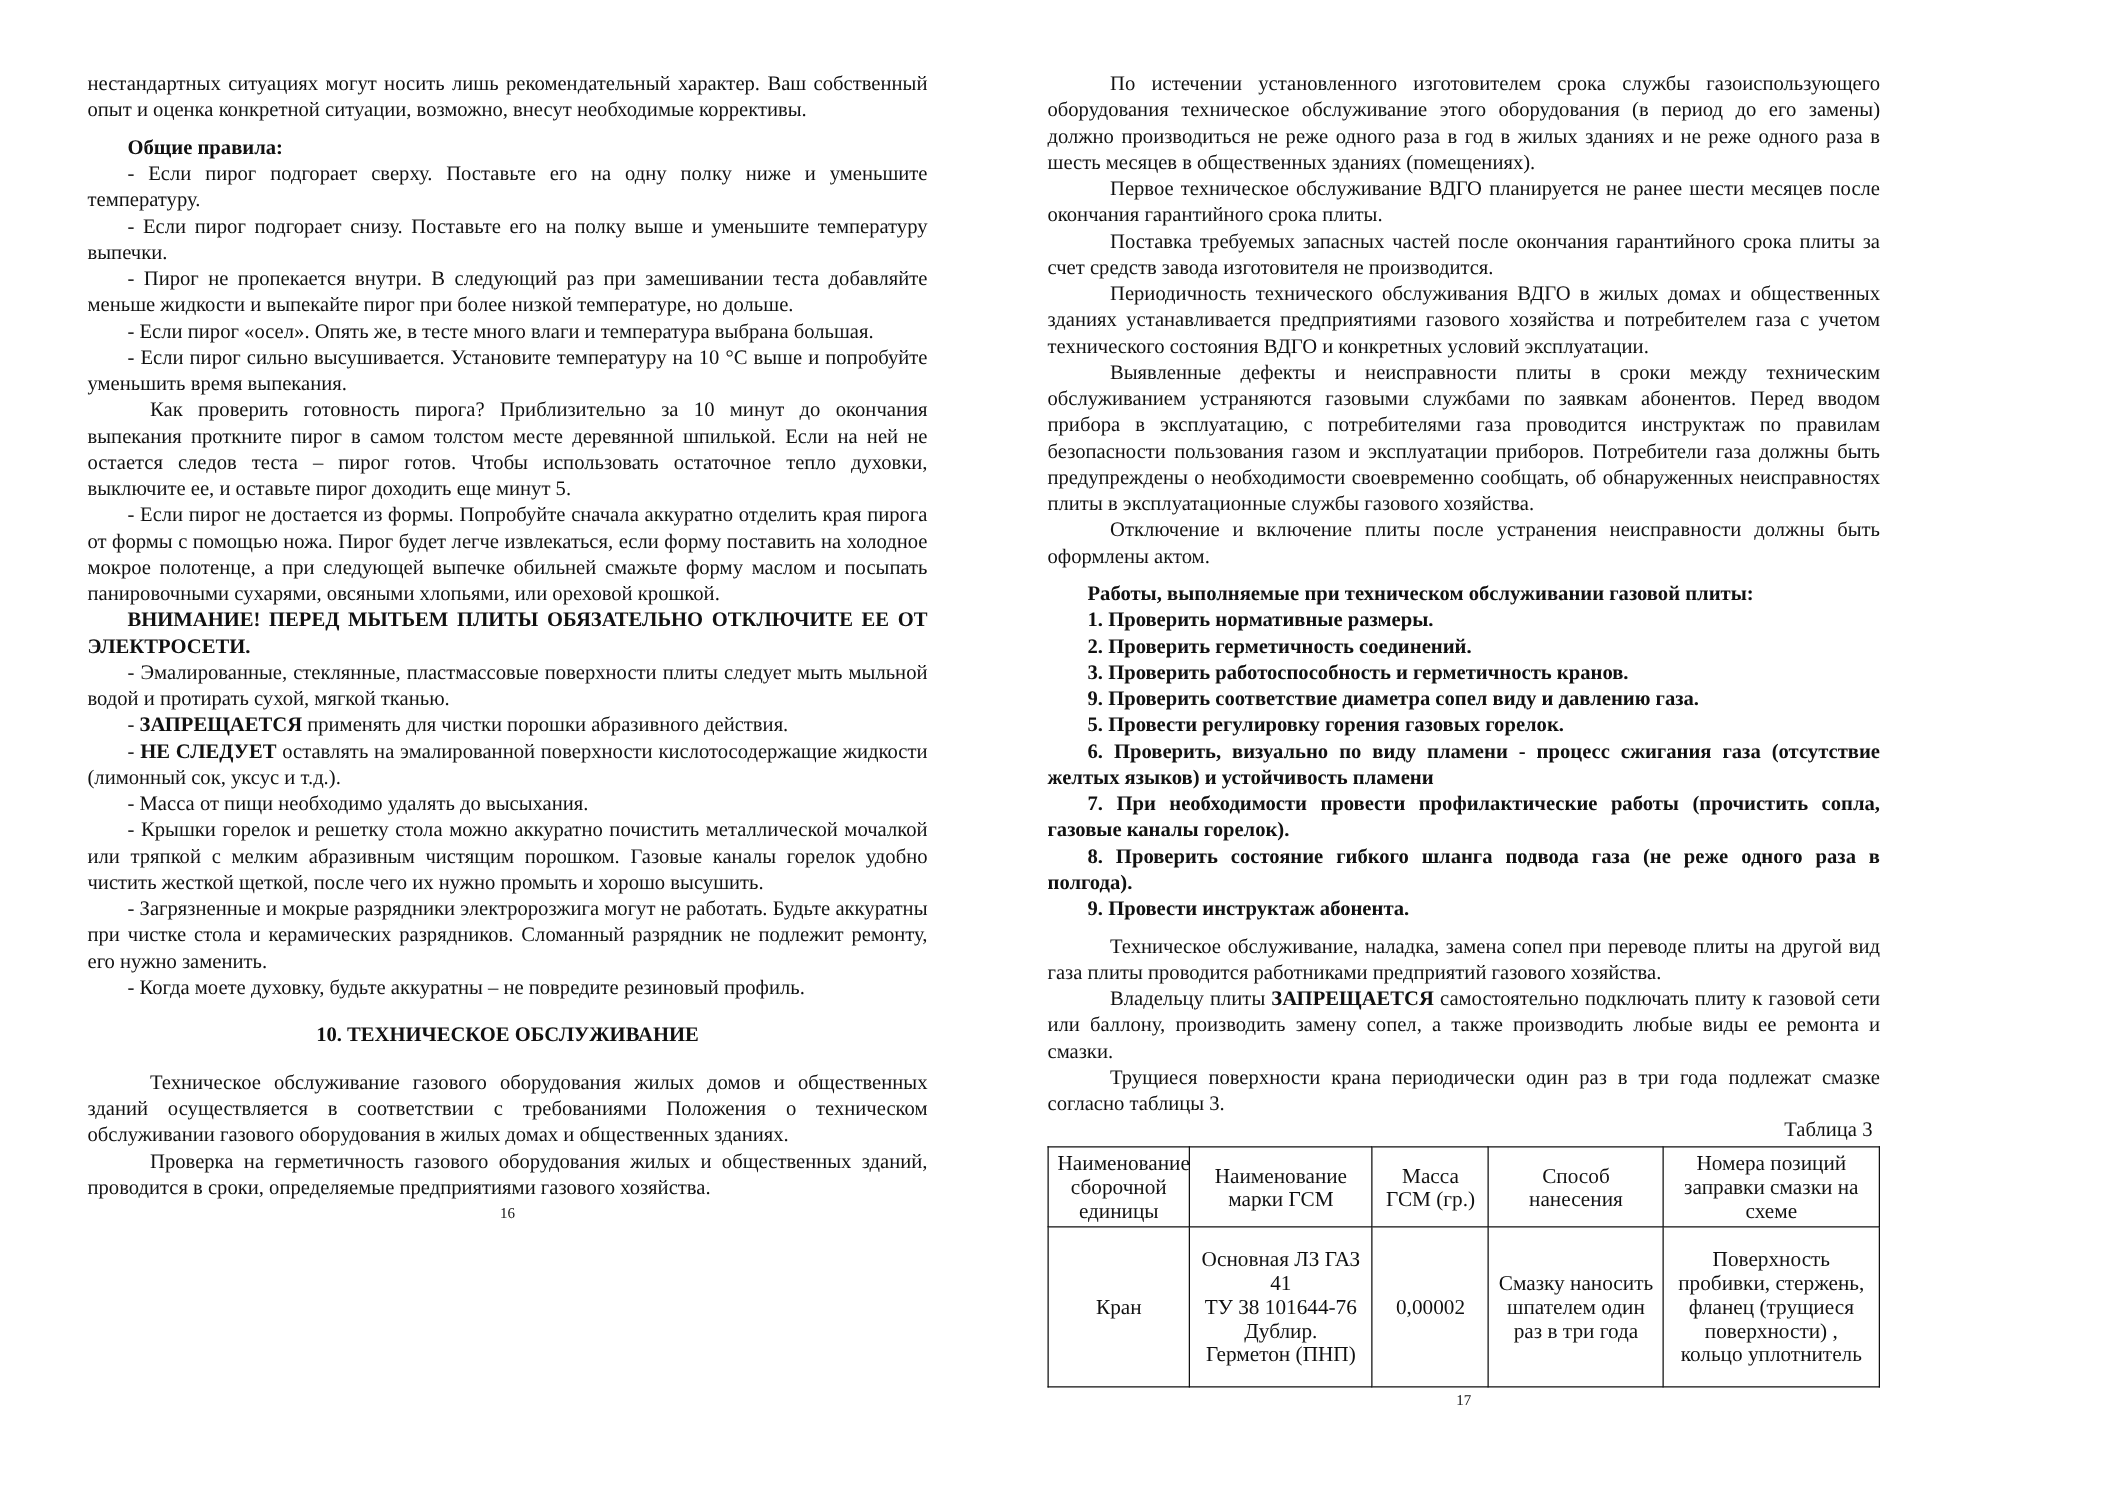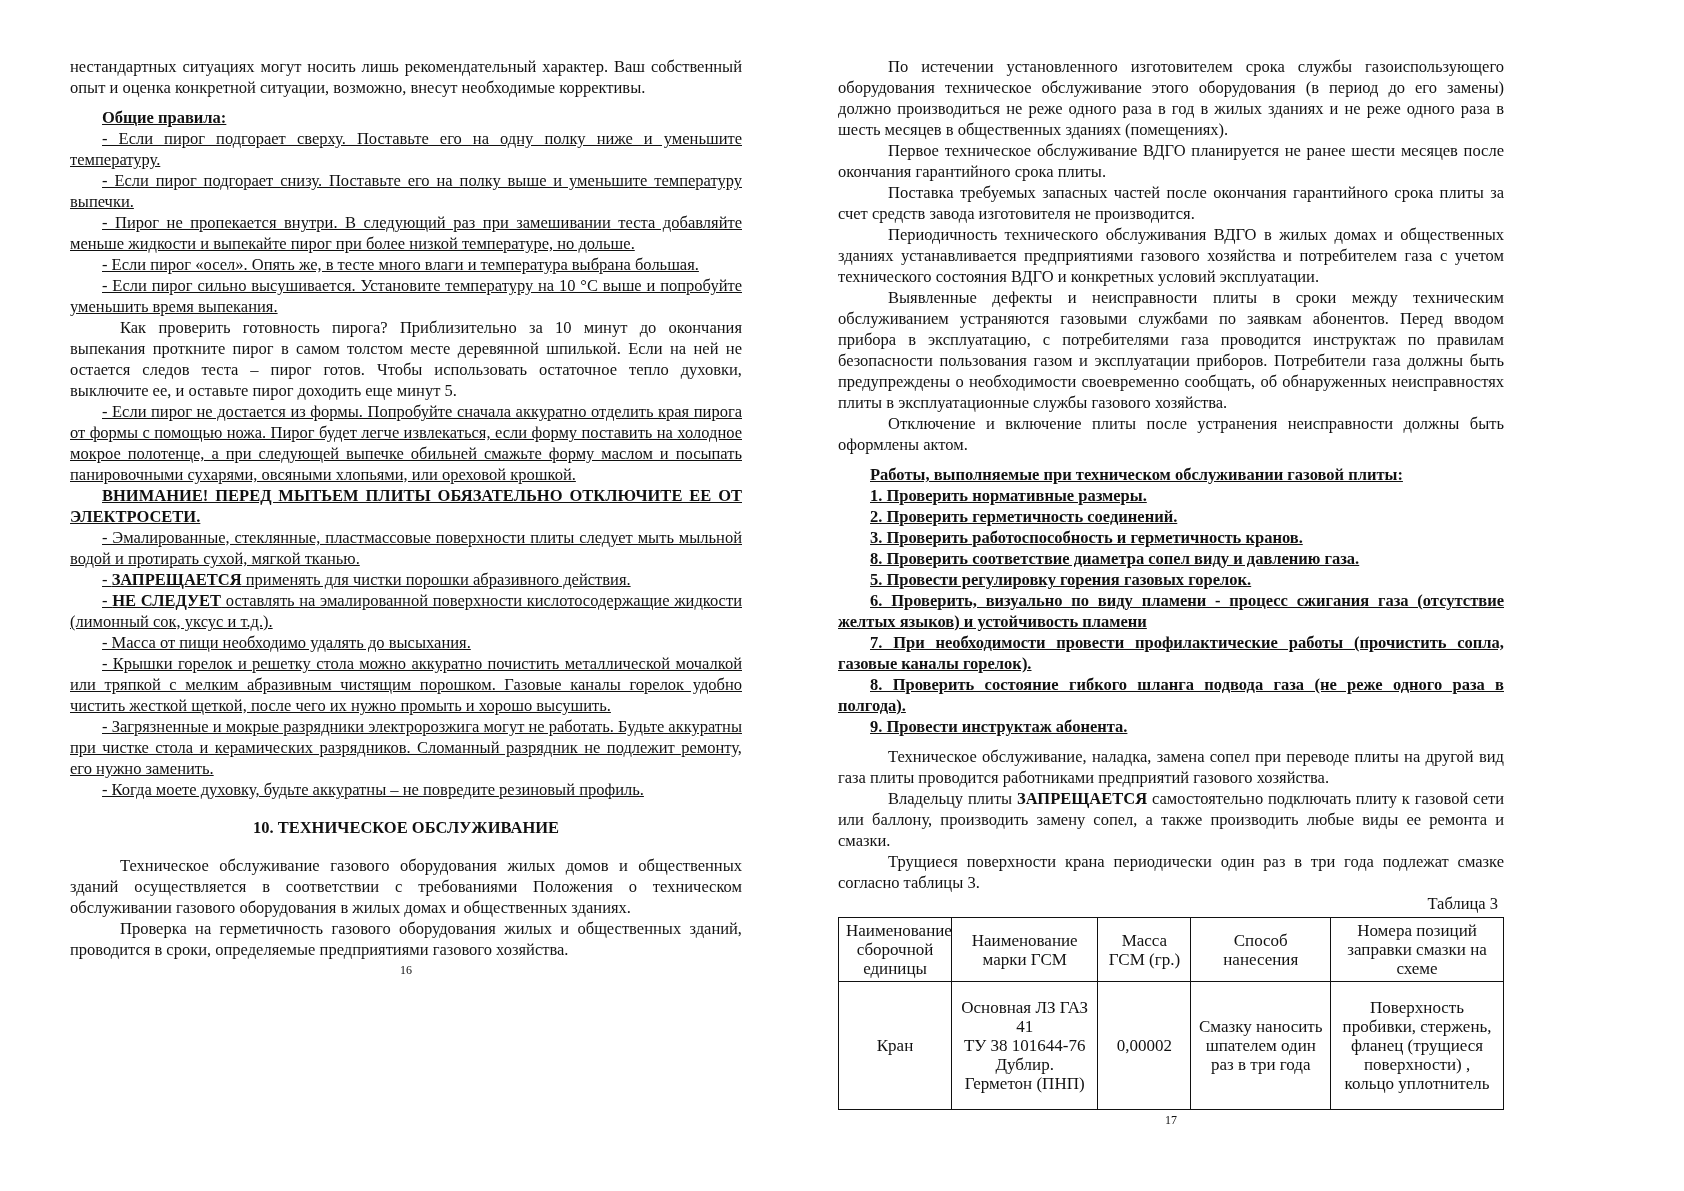--- a/index.html
+++ b/index.html
@@ -14,21 +14,21 @@
   .page {
     position: absolute;
     top: 56px;
     font-size: 16.5px;
     line-height: 21px;
   }
   .page-left  { left: 70px;  width: 672px; }
   .page-right { left: 838px; width: 666px; }
 
   .para { text-align: justify; }
-  .p-ind  { text-indent: 32px; text-decoration: underline; }
+  .p-ind  { text-indent: 32px; }
   .p-ind2 { text-indent: 50px; }
   .p-center { text-align: center; text-indent: 0; }
   .p-bold { font-weight: bold; }
   .gap-top    { margin-top: 17px; }
   .gap-bot    { margin-bottom: 17px; }
   .gap-top-sm { margin-top: 9px; }
   .seg-bold { font-weight: bold; }
 
   .table-caption {
     text-align: right;
@@ -93,21 +93,21 @@
       <p class="para p-ind2"><span>По истечении установленного изготовителем срока службы газоиспользующего оборудования техническое обслуживание этого оборудования (в период до его замены) должно производиться не реже одного раза в год в жилых зданиях и не реже одного раза в шесть месяцев в общественных зданиях (помещениях).</span></p>
       <p class="para p-ind2"><span>Первое техническое обслуживание ВДГО планируется не ранее шести месяцев после окончания гарантийного срока плиты.</span></p>
       <p class="para p-ind2"><span>Поставка требуемых запасных частей после окончания гарантийного срока плиты за счет средств завода изготовителя не производится.</span></p>
       <p class="para p-ind2"><span>Периодичность технического обслуживания ВДГО в жилых домах и общественных зданиях устанавливается предприятиями газового хозяйства и потребителем газа с учетом технического состояния ВДГО и конкретных условий эксплуатации.</span></p>
       <p class="para p-ind2"><span>Выявленные дефекты и неисправности плиты в сроки между техническим обслуживанием устраняются газовыми службами по заявкам абонентов. Перед вводом прибора в эксплуатацию, с потребителями газа проводится инструктаж по правилам безопасности пользования газом и эксплуатации приборов. Потребители газа должны быть предупреждены о необходимости своевременно сообщать, об обнаруженных неисправностях плиты в эксплуатационные службы газового хозяйства.</span></p>
       <p class="para p-ind2"><span>Отключение и включение плиты после устранения неисправности должны быть оформлены актом.</span></p>
       <p class="para p-ind p-bold gap-top-sm"><span>Работы, выполняемые при техническом обслуживании газовой плиты:</span></p>
       <p class="para p-ind p-bold"><span>1. Проверить нормативные размеры.</span></p>
       <p class="para p-ind p-bold"><span>2. Проверить герметичность соединений.</span></p>
       <p class="para p-ind p-bold"><span>3. Проверить работоспособность и герметичность кранов.</span></p>
-      <p class="para p-ind p-bold"><span>8. Проверить соответствие диаметра сопел виду и давлению газа.</span></p>
+      <p class="para p-ind p-bold"><span>9. Проверить соответствие диаметра сопел виду и давлению газа.</span></p>
       <p class="para p-ind p-bold"><span>5. Провести регулировку горения газовых горелок.</span></p>
       <p class="para p-ind p-bold"><span>6. Проверить, визуально по виду пламени - процесс сжигания газа (отсутствие желтых языков) и устойчивость пламени</span></p>
       <p class="para p-ind p-bold"><span>7. При необходимости провести профилактические работы (прочистить сопла, газовые каналы горелок).</span></p>
       <p class="para p-ind p-bold"><span>8. Проверить состояние гибкого шланга подвода газа (не реже одного раза в полгода).</span></p>
       <p class="para p-ind p-bold"><span>9. Провести инструктаж абонента.</span></p>
       <p class="para p-ind2 gap-top-sm"><span>Техническое обслуживание, наладка, замена сопел при переводе плиты на другой вид газа плиты проводится работниками предприятий газового хозяйства.</span></p>
       <p class="para p-ind2"><span>Владельцу плиты </span><span class="seg-bold">ЗАПРЕЩАЕТСЯ</span><span> самостоятельно подключать плиту к газовой сети или баллону, производить замену сопел, а также производить любые виды ее ремонта и смазки.</span></p>
       <p class="para p-ind2"><span>Трущиеся поверхности крана периодически один раз в три года подлежат смазке согласно таблицы 3.</span></p>
     </div>
   <div class="para table-caption">Таблица 3</div>

